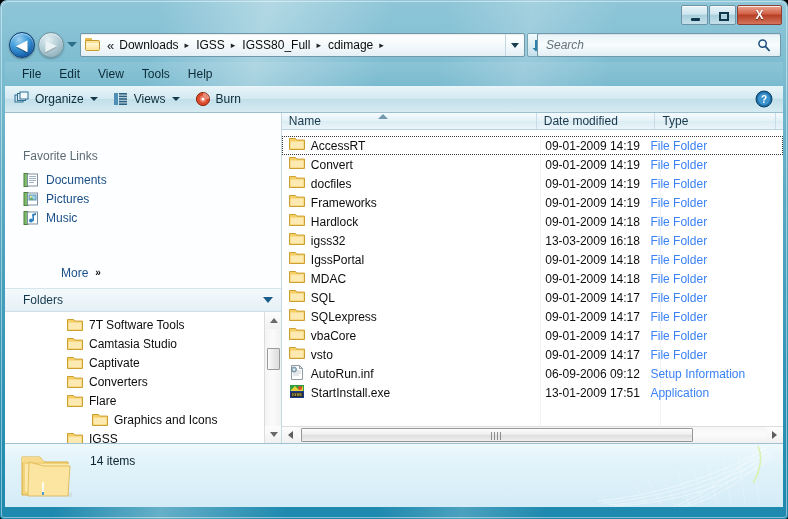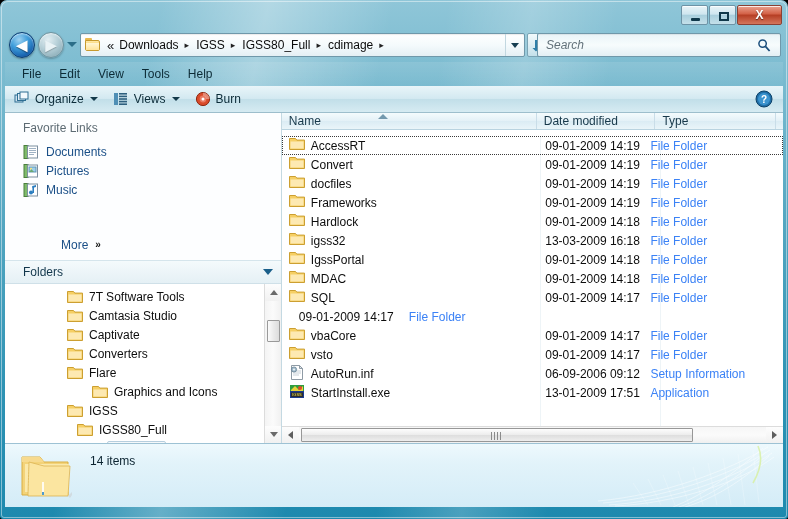--- a/index.html
+++ b/index.html
@@ -219,21 +219,21 @@
     width: 280px; height: 330px; position: relative;
     background: #f3f8fb;
     border-right: 1px solid #c4d9e2;
     display: flex; flex-direction: column;
   }
   #favlinks {
     background: #fdfeff; padding: 8px 0 6px 0;
     border-bottom: 1px solid #d5e5ec;
   }
   #favlinks-title {
-    font-size: 12px; color: #5d6b73; padding: 0 0 7px 18px;
+    font-size: 12px; color: #5d6b73; padding: 0 0 7px 18px; margin-top: 28px;
   }
   .favitem {
     display: flex; align-items: center; height: 19px;
     padding-left: 18px; cursor: default;
   }
   .favitem .favlabel { color: #1a4f87; font-size: 12px; margin-left: 7px; }
   #more-row {
     display: flex; align-items: center; height: 19px; padding-left: 56px; cursor: default; margin-top: 36px;
   }
   #more-label { color: #1a4f87; font-size: 12px; }
@@ -764,20 +764,27 @@
               <span><svg width="16" height="14" viewBox="0 0 16 14">
   <path d="M0.5 1.5 h6 l1.3 1.6 H15.5 V12.5 H0.5 Z" fill="#f6cf64" stroke="#cc9f31"></path>
   <path d="M1.5 4.5 H14.5 V11.5 H1.5 Z" fill="#fde9b2"></path>
                 </svg></span>
               <span class="txt">SQL</span>
             </div>
             <div class="cdate">09-01-2009 14:17</div>
             <div class="ctype">File Folder</div>
           </div>
           <div class="row">
+            <div class="cname">
+              <span><svg width="16" height="14" viewBox="0 0 16 14">
+  <path d="M0.5 1.5 h6 l1.3 1.6 H15.5 V12.5 H0.5 Z" fill="#f6cf64" stroke="#cc9f31"></path>
+  <path d="M1.5 4.5 H14.5 V11.5 H1.5 Z" fill="#fde9b2"></path>
+                </svg></span>
+              <span class="txt">SQLexpress</span>
+            </div>
             <div class="cdate">09-01-2009 14:17</div>
             <div class="ctype">File Folder</div>
           </div>
           <div class="row">
             <div class="cname">
               <span><svg width="16" height="14" viewBox="0 0 16 14">
   <path d="M0.5 1.5 h6 l1.3 1.6 H15.5 V12.5 H0.5 Z" fill="#f6cf64" stroke="#cc9f31"></path>
   <path d="M1.5 4.5 H14.5 V11.5 H1.5 Z" fill="#fde9b2"></path>
                 </svg></span>
               <span class="txt">vbaCore</span>

